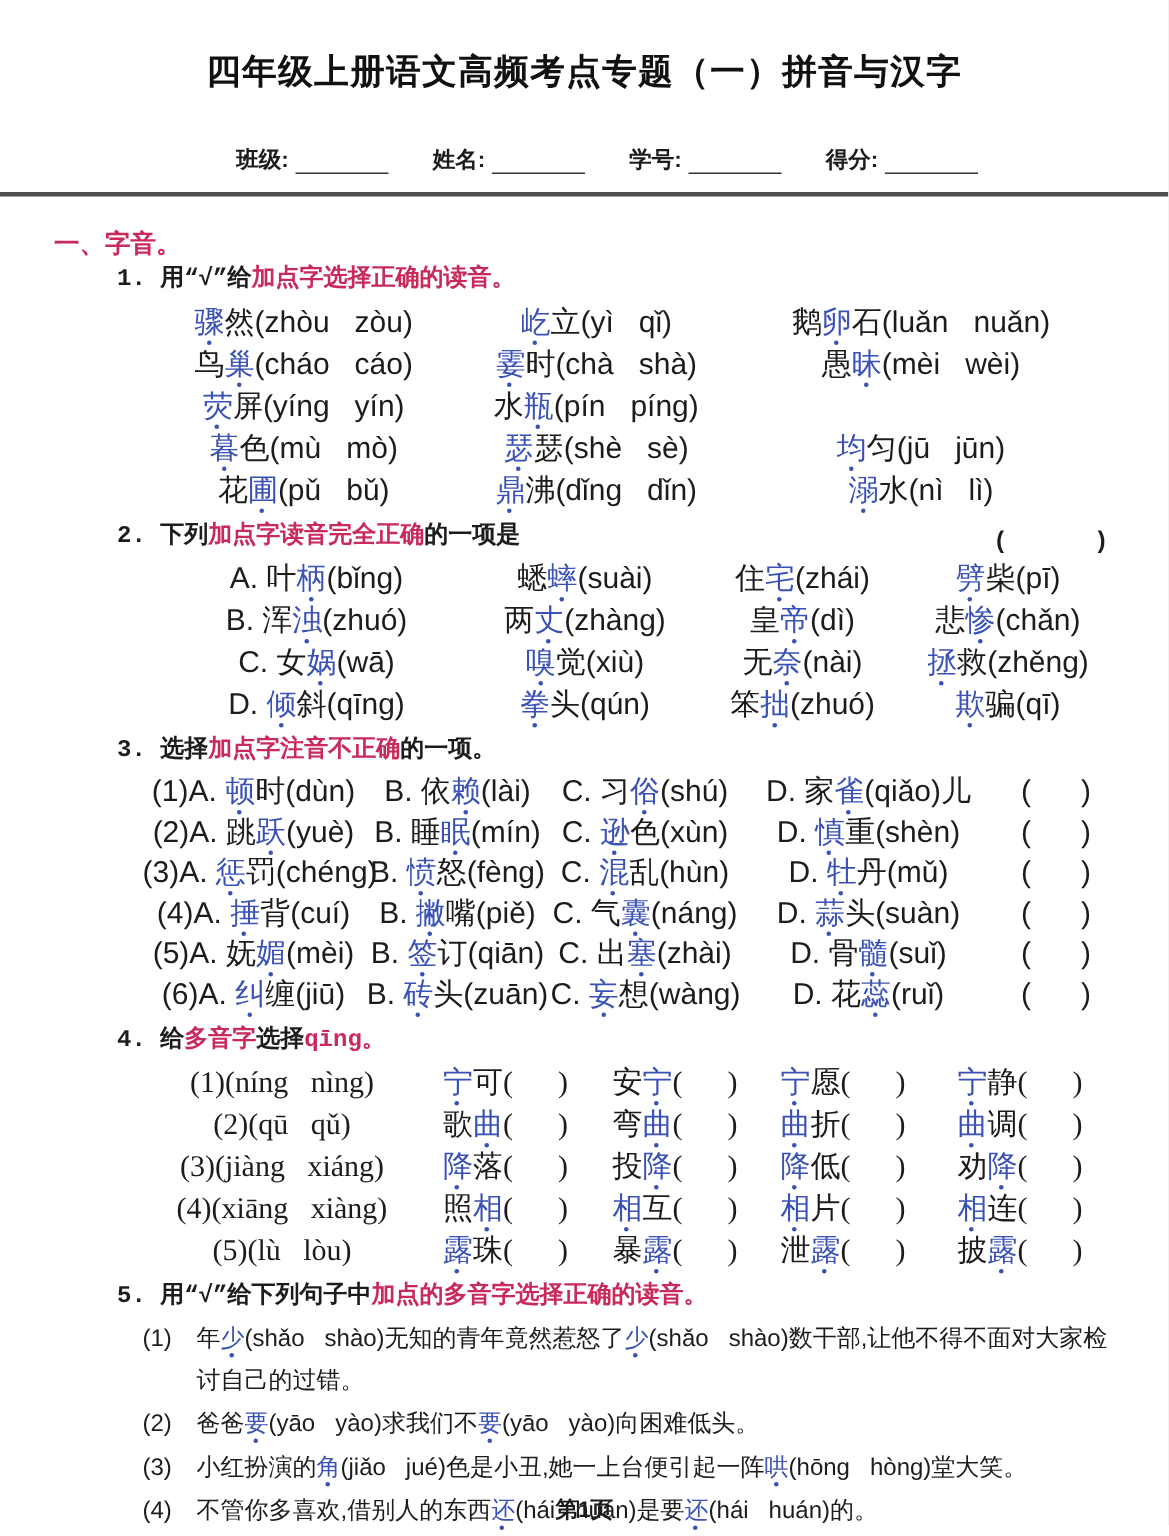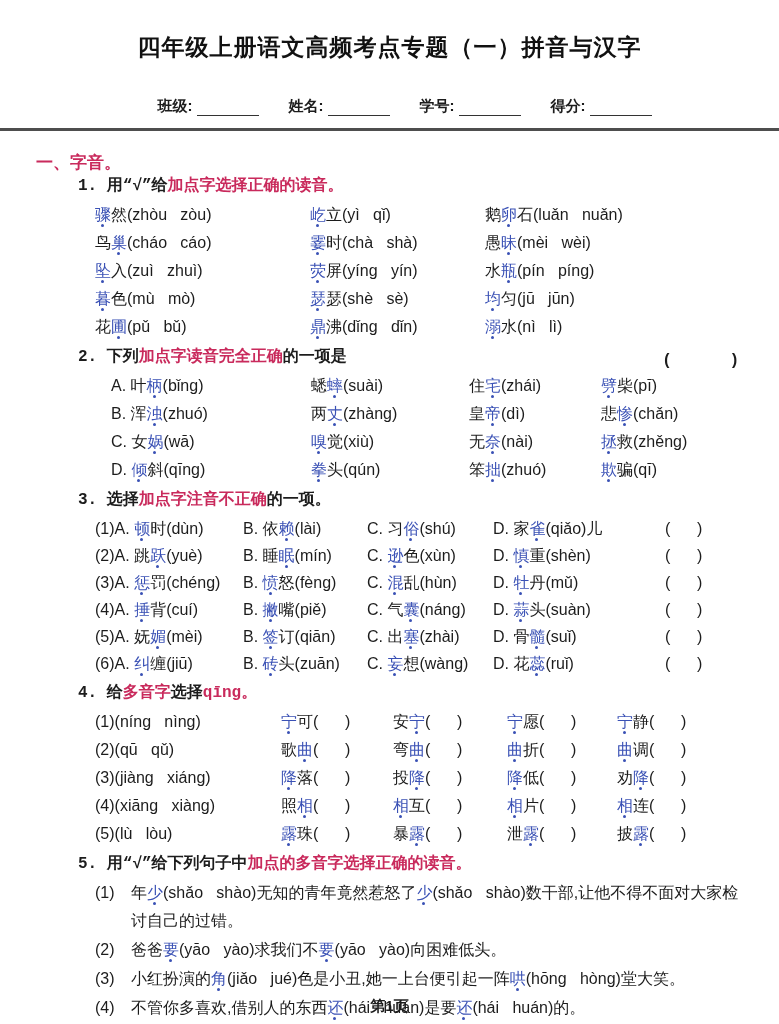--- a/index.html
+++ b/index.html
@@ -28,27 +28,27 @@
   }
   .stem-row {
     display:flex; justify-content:space-between; align-items:flex-end;
     margin:0 40px 2px 78px;
     font-family:Liberation Mono, monospace;
   }
   .stem { font-size:16px; font-weight:700; line-height:25px; }
   .answer-blank { font-size:16px; font-weight:700; white-space:pre; }
   .hl { color:#c92a5c; }
 
-  .rows { margin:2px 36px 4px 95px; font-size:16px; }
+  .rows { margin:2px 36px 4px 95px; font-size:20px;text-align:center; }
   .row { display:grid; line-height:28px; }
   .cell { white-space:pre; overflow:visible; }
   .g1 .row { grid-template-columns:215px 175px 1fr; }
   .g2 .row { grid-template-columns:200px 158px 132px 1fr;margin-left:16px; }
   .g3 .row { grid-template-columns:148px 124px 126px 172px 1fr; line-height:27px; }
-  .g4 .row { grid-template-columns:186px 112px 114px 110px 1fr; }
+  .g4 .row { grid-template-columns:186px 112px 114px 110px 1fr;font-family:Liberation Serif, serif; }
 
   .dc { color:#3a51b5; position:relative; }
   .dc::after {
     content:""; position:absolute; left:50%; bottom:-4px;
     width:3px; height:3px; margin-left:-2px; border-radius:50%; background:#3a51b5;
   }
 
   .paras { margin:2px 36px 0 95px; font-size:16px; }
   .para { display:flex; line-height:28px; margin-bottom:1px; }
   .pmarker { flex:0 0 36px; }
@@ -99,21 +99,20 @@
           <span class="cell"><span class="dc">骤</span>然(zhòu   zòu)</span>
           <span class="cell"><span class="dc">屹</span>立(yì   qǐ)</span>
           <span class="cell">鹅<span class="dc">卵</span>石(luǎn   nuǎn)</span>
         </div>
         <div class="row">
           <span class="cell">鸟<span class="dc">巢</span>(cháo   cáo)</span>
           <span class="cell"><span class="dc">霎</span>时(chà   shà)</span>
           <span class="cell">愚<span class="dc">昧</span>(mèi   wèi)</span>
         </div>
         <div class="row">
-          <span class="cell"><span class="dc">坠</span>入(zuì   zhuì)</span>
           <span class="cell"><span class="dc">荧</span>屏(yíng   yín)</span>
           <span class="cell">水<span class="dc">瓶</span>(pín   píng)</span>
         </div>
         <div class="row">
           <span class="cell"><span class="dc">暮</span>色(mù   mò)</span>
           <span class="cell"><span class="dc">瑟</span>瑟(shè   sè)</span>
           <span class="cell"><span class="dc">均</span>匀(jū   jūn)</span>
         </div>
         <div class="row">
           <span class="cell">花<span class="dc">圃</span>(pǔ   bǔ)</span>

